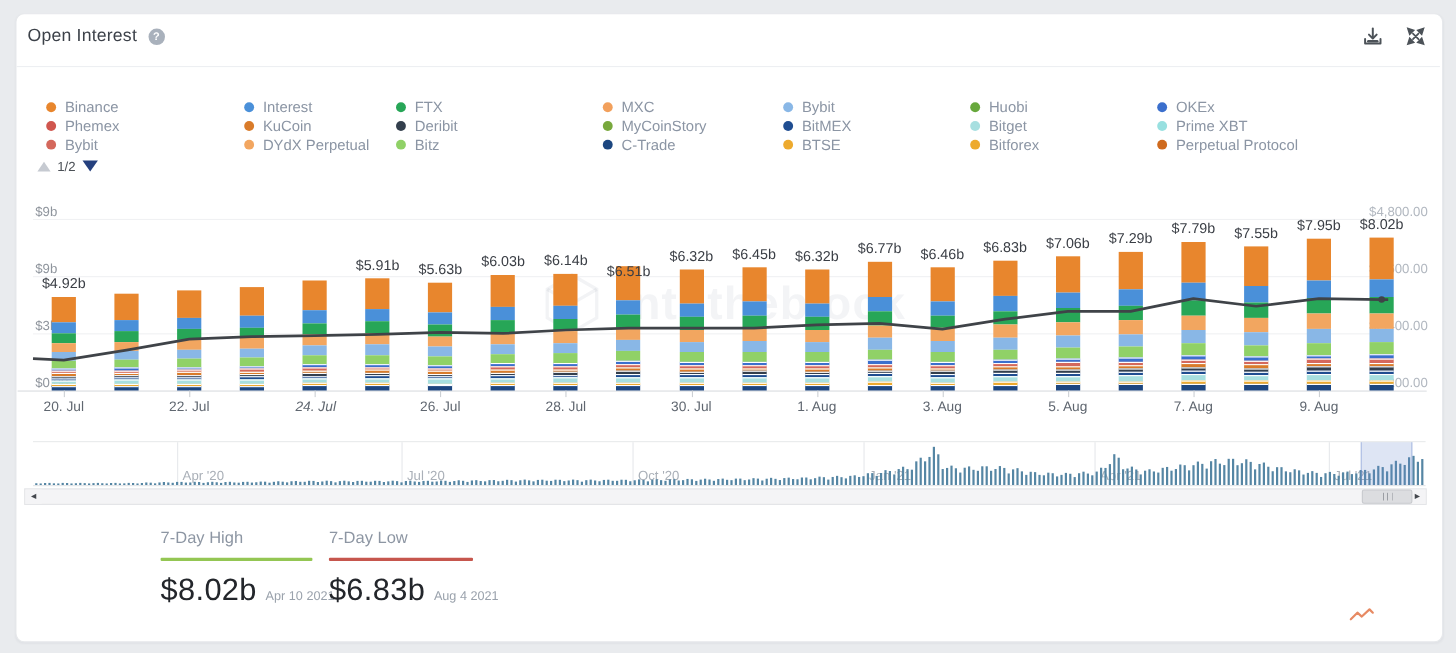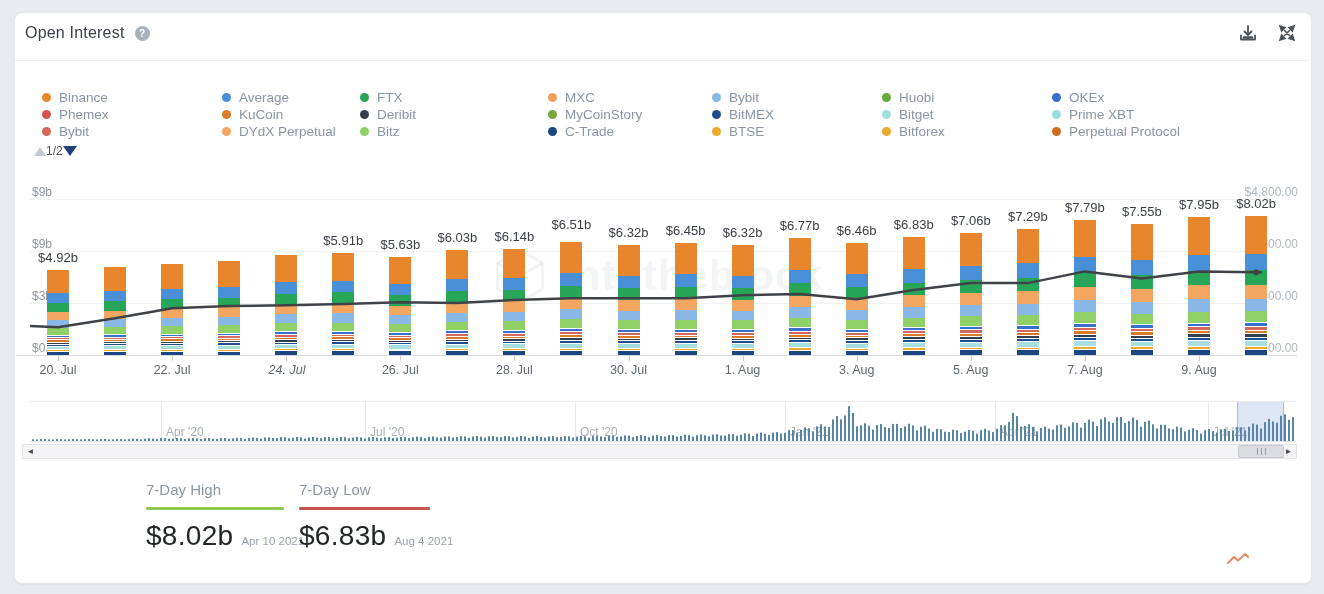--- a/index.html
+++ b/index.html
@@ -10,21 +10,21 @@
   .header{position:absolute;left:25px;top:24px;display:flex;align-items:center;gap:10px;}
   .title{font-size:16px;color:#3c4149;font-weight:500;letter-spacing:.2px;}
   .help{width:15px;height:15px;border-radius:50%;background:#a9b1bc;color:#fff;font-size:10px;font-weight:bold;display:flex;align-items:center;justify-content:center;cursor:pointer;}
   .icon-btn{position:absolute;top:23px;width:20px;height:20px;color:#4c5258;cursor:pointer;}
   .divider{position:absolute;left:15px;top:60px;width:1294px;height:1px;background:#edeff2;}
   
   .legend-col{position:absolute;top:89px;}
   .legend-item{display:flex;align-items:center;height:17px;cursor:pointer;}
   .legend-dot{width:9px;height:9px;border-radius:50%;margin-right:8px;flex:none;}
   .legend-label{font-size:13.5px;color:#8b95a4;white-space:nowrap;}
-  .pager{position:absolute;left:34px;top:144px;display:flex;align-items:center;}
+  .pager{position:absolute;left:34px;top:144px;display:flex;align-items:center;gap:6px;}
   .tri-up{width:0;height:0;border-left:6px solid transparent;border-right:6px solid transparent;border-bottom:9px solid #c6cad1;cursor:pointer;}
   .tri-down{width:0;height:0;border-left:7px solid transparent;border-right:7px solid transparent;border-top:10px solid #25407e;cursor:pointer;}
   .pager-label{font-size:12px;color:#4b5056;}
   
   .gridline{position:absolute;left:30px;width:1236px;height:1px;background:#f0f1f3;}
   .baseline{position:absolute;left:16px;width:1281px;height:1px;background:#d9dce0;}
   .ylab{position:absolute;font-size:12px;color:#8f959d;background:rgba(255,255,255,.6);padding:0 2px;}
   .ylab-r{position:absolute;font-size:12px;color:#b2b8c0;right:26px;text-align:right;background:rgba(255,255,255,.5);}
   .xtick{position:absolute;width:1px;height:6px;background:#ccd0d4;top:355px;}
   .xlab{position:absolute;top:363px;width:64px;text-align:center;font-size:12.5px;color:#606770;}
@@ -93,21 +93,21 @@
           <div class="legend-label">Phemex</div>
         </div>
         <div class="legend-item">
           <div class="legend-dot" style="background: rgb(212, 104, 92);"></div>
           <div class="legend-label">Bybit</div>
         </div>
       </div>
       <div class="legend-col" style="left: 222px;">
         <div class="legend-item">
           <div class="legend-dot" style="background: rgb(74, 144, 217);"></div>
-          <div class="legend-label">Average</div>
+          <div class="legend-label">Interest</div>
         </div>
         <div class="legend-item">
           <div class="legend-dot" style="background: rgb(217, 123, 42);"></div>
           <div class="legend-label">KuCoin</div>
         </div>
         <div class="legend-item">
           <div class="legend-dot" style="background: rgb(242, 166, 96);"></div>
           <div class="legend-label">DYdX Perpetual</div>
         </div>
       </div>
@@ -367,21 +367,21 @@
         <div class="seg" style="background: rgb(144, 209, 103); height: 8%;"></div>
         <div class="seg stripe" style="background: rgb(59, 111, 205); height: 2.7%;"></div>
         <div class="seg stripe" style="background: rgb(212, 104, 92); height: 2.6%;"></div>
         <div class="seg stripe" style="background: rgb(217, 123, 42); height: 2.6%;"></div>
         <div class="seg stripe" style="background: rgb(51, 63, 77); height: 2.4%;"></div>
         <div class="seg stripe" style="background: rgb(31, 77, 145); height: 2.4%;"></div>
         <div class="seg stripe" style="background: rgb(167, 223, 224); height: 4.3%;"></div>
         <div class="seg stripe" style="background: rgb(237, 170, 46); height: 2%;"></div>
         <div class="seg stripe" style="background: rgb(28, 70, 128); height: 4.5%;"></div>
       </div>
-      <div class="bar-label" style="left: 539.45px; top: 217px;">$6.51b</div>
+      <div class="bar-label" style="left: 539.45px; top: 239px;">$6.51b</div>
       <div class="bar" title="Jul 30" style="left: 617.5px; top: 245.453px; height: 109.547px;">
         <div class="seg" style="background: rgb(232, 134, 45); height: 27.5%;"></div>
         <div class="seg" style="background: rgb(74, 144, 217); height: 11.5%;"></div>
         <div class="seg" style="background: rgb(39, 166, 87); height: 10.5%;"></div>
         <div class="seg" style="background: rgb(242, 166, 96); height: 10%;"></div>
         <div class="seg" style="background: rgb(137, 183, 230); height: 9%;"></div>
         <div class="seg" style="background: rgb(144, 209, 103); height: 8%;"></div>
         <div class="seg stripe" style="background: rgb(59, 111, 205); height: 2.7%;"></div>
         <div class="seg stripe" style="background: rgb(212, 104, 92); height: 2.6%;"></div>
         <div class="seg stripe" style="background: rgb(217, 123, 42); height: 2.6%;"></div>

